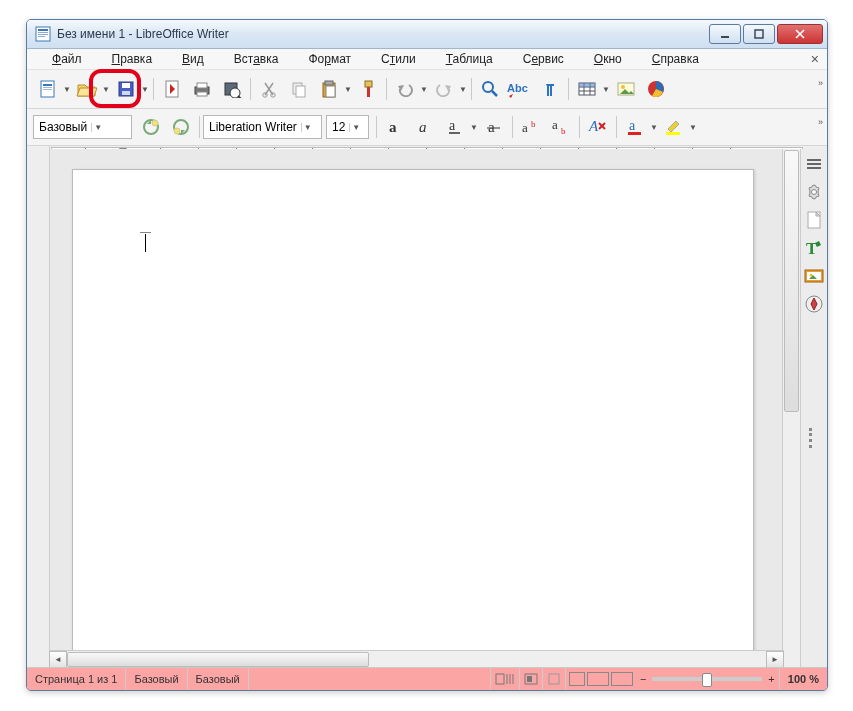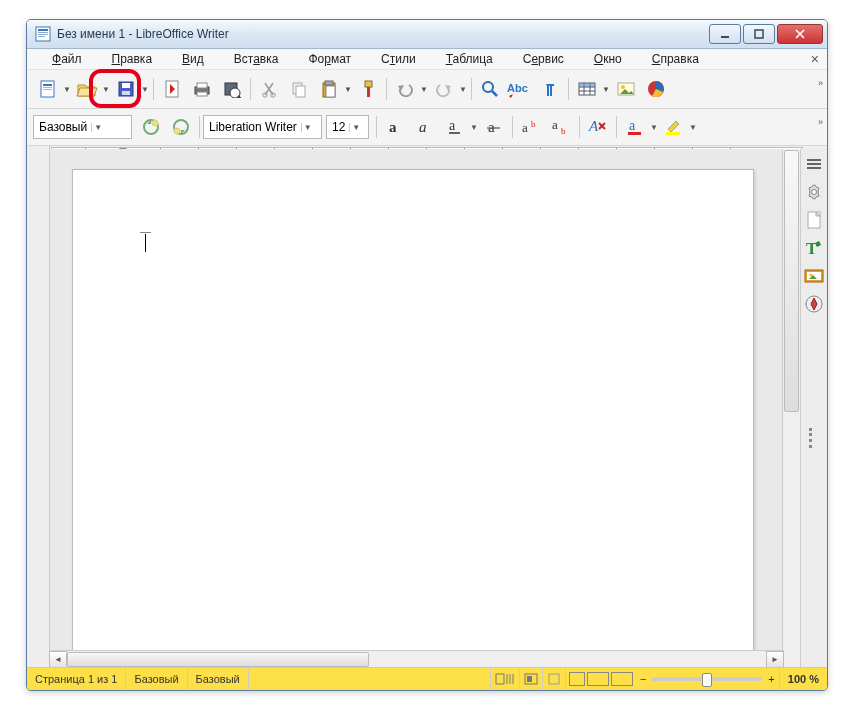--- a/index.html
+++ b/index.html
@@ -43,21 +43,21 @@
 .vthumb{position:absolute;top:1px;left:1px;right:1px;height:260px;background:linear-gradient(#f8f8f8,#ddd);border:1px solid #bbb;border-radius:2px;}
 .sidebar{width:26px;background:#ececec;border-left:1px solid #ccc;display:flex;flex-direction:column;align-items:center;padding-top:4px;gap:6px;}
 .side-btn{width:22px;height:22px;display:flex;align-items:center;justify-content:center;}
 .side-grip{width:7px;height:20px;border-left:3px dotted #888;margin-top:auto;margin-bottom:220px;}
 
 .hscroll{position:absolute;left:22px;right:43px;bottom:22px;height:17px;background:#efefef;border-top:1px solid #ccc;display:flex;align-items:center;}
 .harrow{width:16px;height:15px;border:1px solid #bbb;background:linear-gradient(#fff,#e3e3e3);display:flex;align-items:center;justify-content:center;font-size:8px;color:#555;}
 .htrack{flex:1;position:relative;height:15px;}
 .hthumb{position:absolute;left:0;width:300px;top:0;bottom:0;background:linear-gradient(#f8f8f8,#ddd);border:1px solid #bbb;border-radius:2px;}
 
-.status{position:absolute;left:0;right:0;bottom:0;height:22px;background:#fde047;border-top:1px solid #c9c9c9;display:flex;align-items:center;font-size:11px;color:#333;}
+.status{position:absolute;left:0;right:0;bottom:0;height:22px;background:#fca5a5;border-top:1px solid #c9c9c9;display:flex;align-items:center;font-size:11px;color:#333;}
 .status .cell{padding:0 8px;border-right:1px solid #ccc;height:100%;display:flex;align-items:center;}
 .status .spacer{flex:1;}
 .zoom-slider{width:110px;height:4px;background:#ccc;position:relative;margin:0 6px;}
 .zoom-slider .knob{position:absolute;left:50%;top:-4px;width:8px;height:12px;background:#fff;border:1px solid #888;border-radius:2px;transform:translateX(-50%);}
 .mini-icon{width:14px;height:12px;border:1px solid #888;margin:0 1px;display:inline-block;}
 svg{display:block;}
 </style>
 </head>
 <body>
 

